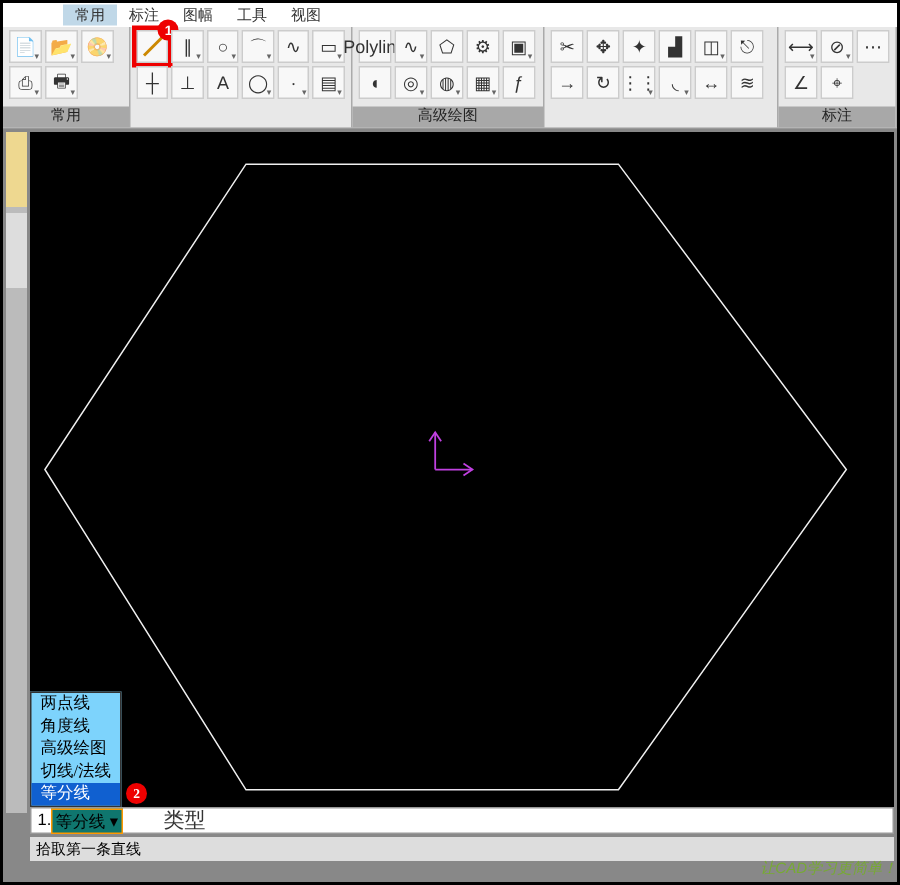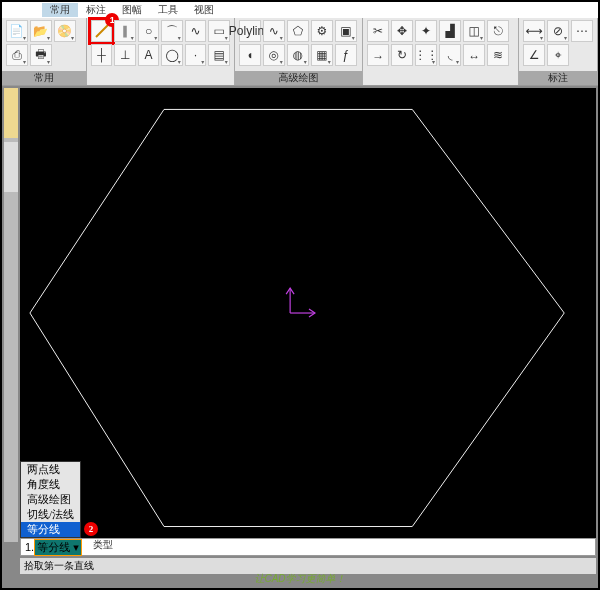--- a/index.html
+++ b/index.html
@@ -114,21 +114,21 @@
   font-size: 9px;
   writing-mode: vertical-rl;
 }
 .sidebar-left .tab2 {
   background: #ddd;
 }
 .popup-menu {
   position: absolute;
   left: 18px;
   bottom: 50px;
-  background: #e5e5e5;
+  background: #7dd3fc;
   border: 1px solid #333;
   font-size: 11px;
   font-family: Liberation Serif, serif;
 }
 .popup-menu div {
   padding: 1px 6px;
   line-height: 13px;
 }
 .popup-menu div.sel {
   background: #1060d0;
@@ -168,21 +168,21 @@
   height: 16px;
   background: #ddd;
   font-size: 10px;
   padding: 1px 4px;
   font-family: Liberation Mono, monospace;
 }
 .watermark {
   position: absolute;
   bottom: 2px;
   width: 100%;
-  text-align: center;
+  text-align: right;
   font-size: 10px;
   font-style: italic;
   color: #7a3;
 }
 </style>
 </head>
 <body>
 
 <div class="menubar">
   <span class="active">常用</span>
@@ -319,20 +319,20 @@
   </div>
 </div>
 
 <div class="command-bar">
   <div class="field">
     <span>1.</span>
     <span class="ddfield">
       <span>等分线</span> ▾
     </span>
   </div>
-  <div class="field" style="margin-left:-40px;position:absolute;left:108px;top:-1px;font-size:10px;color:#333">类型</div>
+  <div class="field" style="margin-left:-40px;position:absolute;left:124px;top:-1px;font-size:14px;color:#333">类型</div>
 </div>
 
 <div class="status-bar">
   <span>拾取第一条直线</span>
 </div>
 
 <div class="watermark">让CAD学习更简单！</div>
 
 </body></html>

